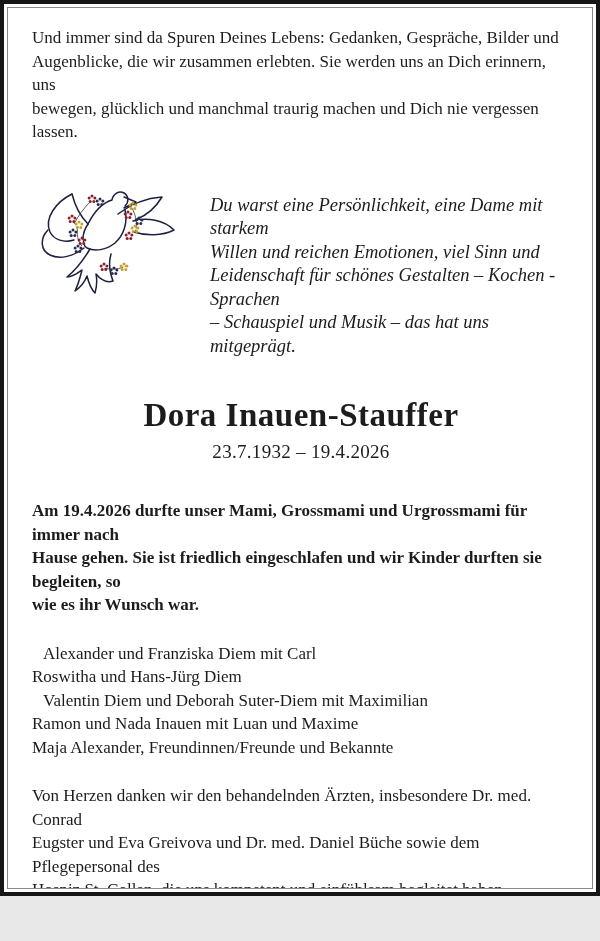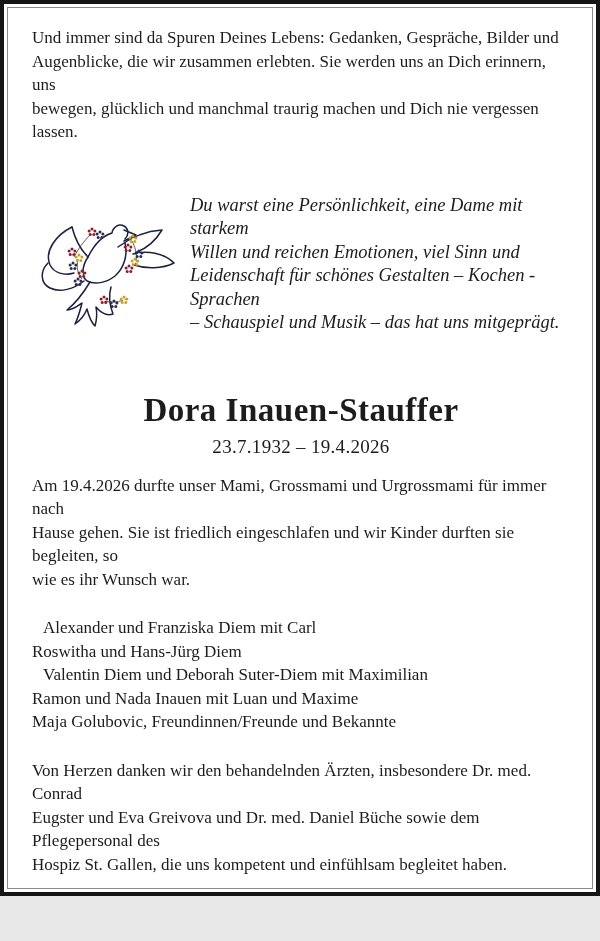--- a/index.html
+++ b/index.html
@@ -28,53 +28,54 @@
     font-size: 17px;
     line-height: 23.5px;
     white-space: pre-line;
     margin: 0;
   }
 
   .intro { margin-top: 4px; }
 
   .tribute-row {
     display: flex;
-    align-items: flex-end;
+    align-items: flex-start;
     margin-top: 42px;
+    gap: 20px;
   }
   .dove-wrap {
     width: 156px;
     flex: 0 0 156px;
     padding-top: 2px;
   }
   .quote {
     flex: 1;
     font-size: 18.5px;
     line-height: 23.5px;
     font-style: italic;
     white-space: pre-line;
     padding-top: 8px;
     padding-left: 2px;
   }
 
-  .name-block { text-align: center; margin-top: 56px; }
+  .name-block { text-align: center; margin-top: 38px; }
   .name {
     font-size: 33px;
     font-weight: bold;
     letter-spacing: 0.5px;
     margin: 0;
     line-height: 38px;
   }
   .dates {
     font-size: 19px;
     margin-top: 7px;
     letter-spacing: 0.3px;
   }
 
-  .announcement { margin-top: 16px; }
+  .announcement { margin-top: 36px; font-weight: bold; }
 
   .family { margin-top: 25px; font-size: 17px; line-height: 23.5px; }
   .family-line { white-space: pre-wrap; }
   .family-line.indent { padding-left: 11px; }
 
   .thanks { margin-top: 25px; }
 
   .address {
     margin-top: 22px;
     font-size: 17px;
@@ -166,21 +167,21 @@
         <div class="family-line indent">Alexander und Franziska Diem mit Carl</div>
 
         <div class="family-line">Roswitha und Hans-Jürg Diem</div>
 
         <div class="family-line indent">Valentin Diem und Deborah Suter-Diem mit Maximilian</div>
 
 
         <div class="family-line">Ramon und Nada Inauen mit Luan und Maxime</div>
 
 
-        <div class="family-line">Maja Golubovic, Freundinnen/Freunde und Bekannte</div>
+        <div class="family-line">Maja Alexander, Freundinnen/Freunde und Bekannte</div>
       </div>
 
     <p class="para thanks">Von Herzen danken wir den behandelnden Ärzten, insbesondere Dr. med. Conrad
 Eugster und Eva Greivova und Dr. med. Daniel Büche sowie dem Pflegepersonal des
 Hospiz St. Gallen, die uns kompetent und einfühlsam begleitet haben.</p>
 
     <div class="address">Traueradresse: Roswitha Diem  In der Hinterzelg 73   8700 Küsnacht</div>
 
   </div>
 </div>

